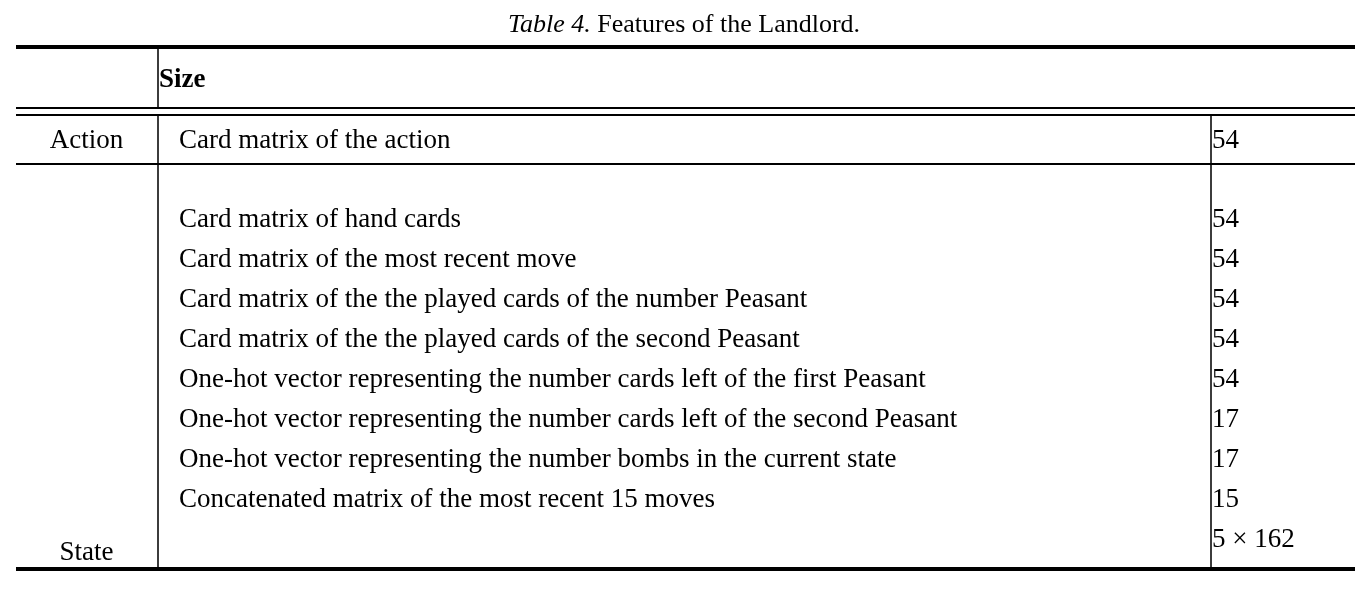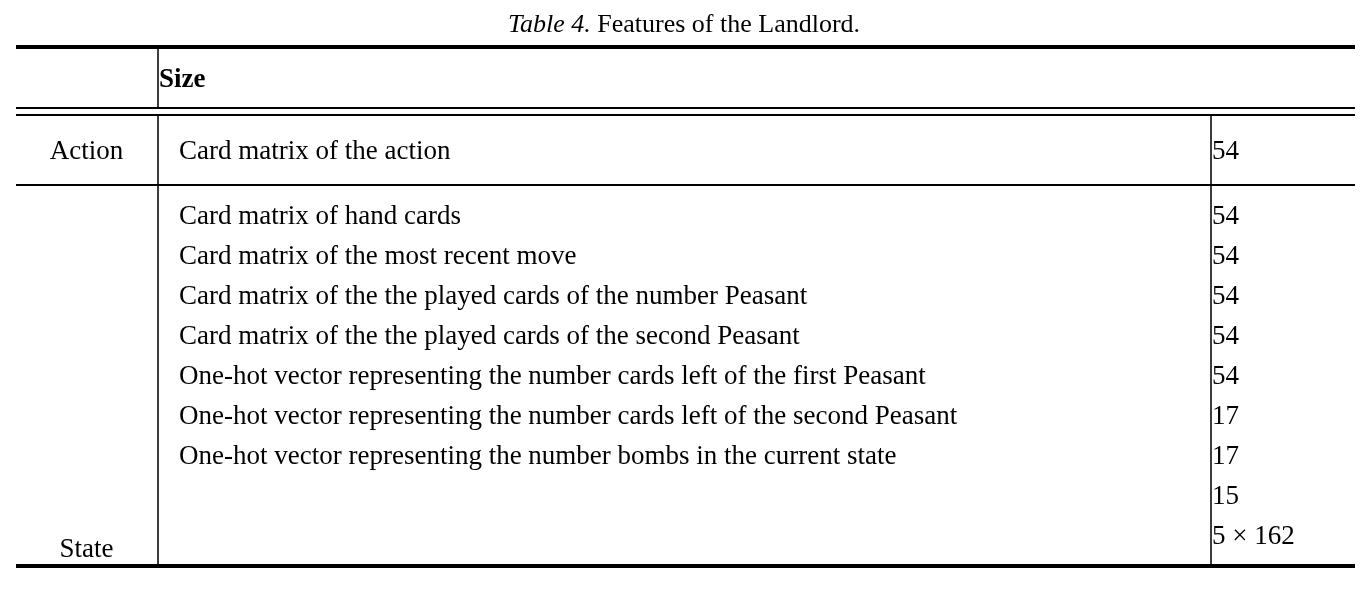--- a/index.html
+++ b/index.html
@@ -109,21 +109,21 @@
     align-items: center;
   }
   .header-row .col-feature .cellpad,
   .header-row .col-size .cellpad {
     font-weight: bold;
     font-size: 27px;
   }
 
   
   .action-row .cellpad {
-    height: 68px;
+    height: 47px;
     display: flex;
     align-items: center;
     font-size: 27px;
   }
   .action-row .col-group .cellpad {
     justify-content: center;
     width: 100%;
   }
 
   
@@ -131,20 +131,21 @@
     align-items: stretch;
   }
   .state-row .col-group {
     padding-top: 30px;
     justify-content: center;
     font-size: 27px;
     align-items: flex-end;
   }
   .state-lines {
     display: block;
+    margin-top: 24px;
   }
   .state-line {
     height: 40px;
     display: flex;
     align-items: center;
     font-size: 27px;
     white-space: nowrap;
   }
   .state-row .col-feature,
   .state-row .col-size {
@@ -204,20 +205,21 @@
       </div>
       <div class="col-feature">
         <div class="state-lines">
           <div class="state-line">Card matrix of hand cards</div>
           <div class="state-line">Card matrix of the most recent move</div>
           <div class="state-line">Card matrix of the the played cards of the number Peasant</div>
           <div class="state-line">Card matrix of the the played cards of the second Peasant</div>
           <div class="state-line">One-hot vector representing the number cards left of the first Peasant</div>
           <div class="state-line">One-hot vector representing the number cards left of the second Peasant</div>
           <div class="state-line">One-hot vector representing the number bombs in the current state</div>
+          <div class="state-line">Concatenated matrix of the most recent 15 moves</div>
         </div>
       </div>
       <div class="col-size">
         <div class="state-lines">
           <div class="state-line">54</div>
           <div class="state-line">54</div>
           <div class="state-line">54</div>
           <div class="state-line">54</div>
           <div class="state-line">54</div>
           <div class="state-line">17</div>

